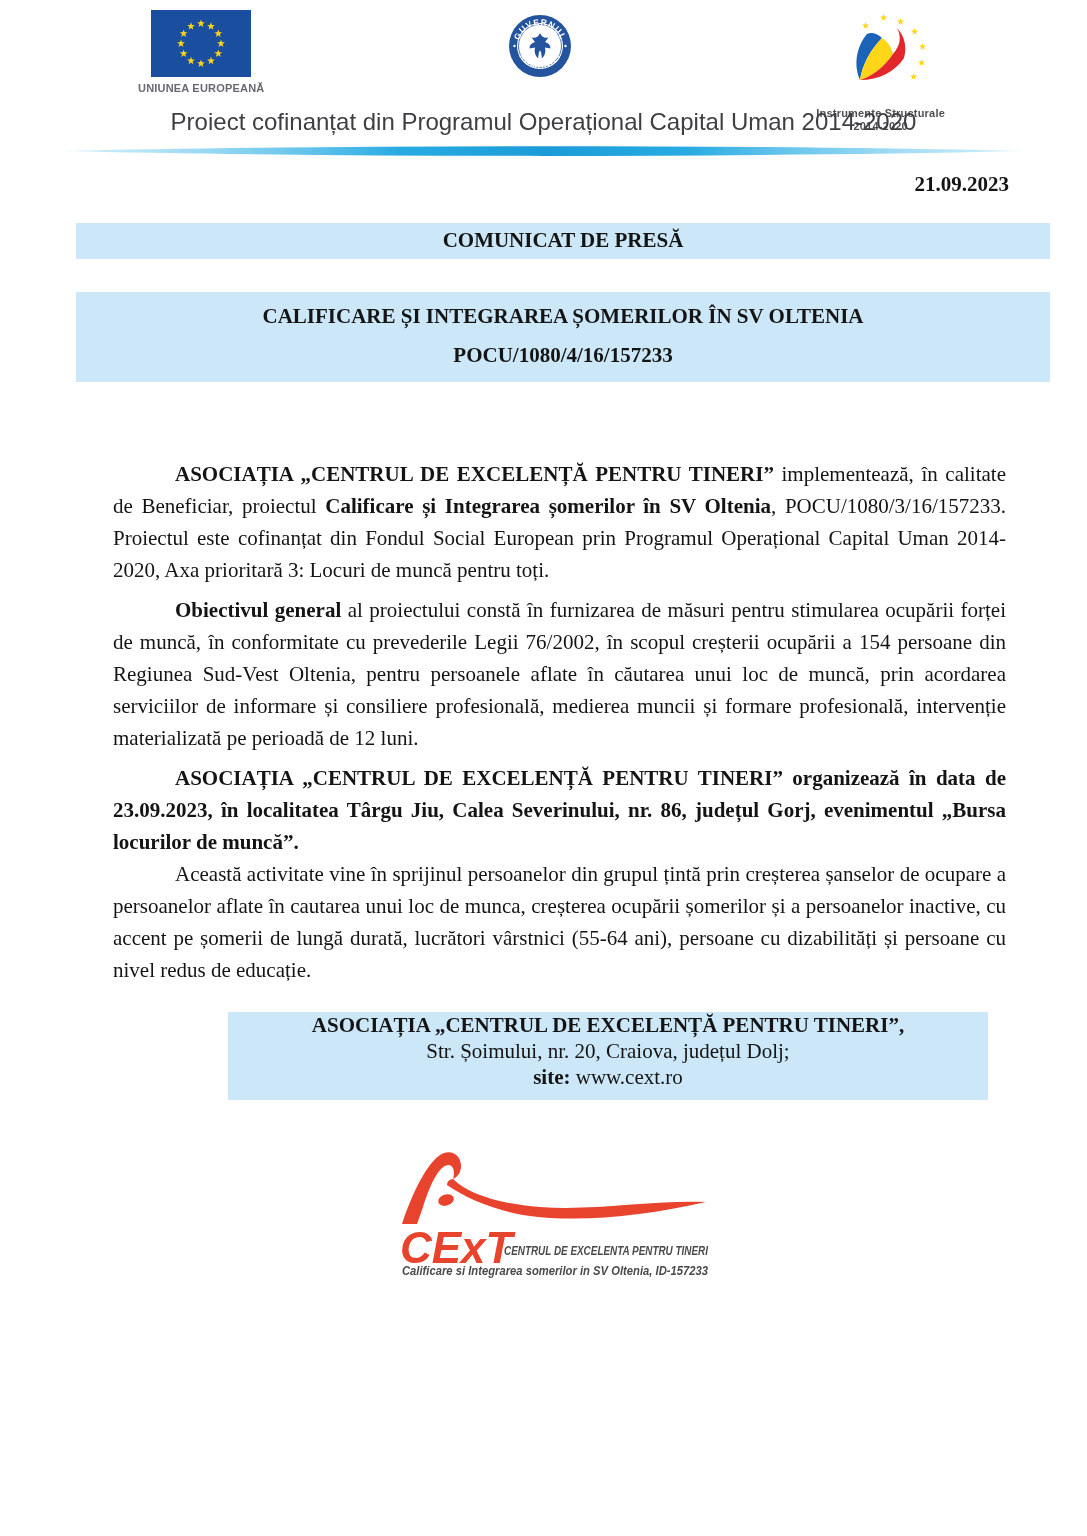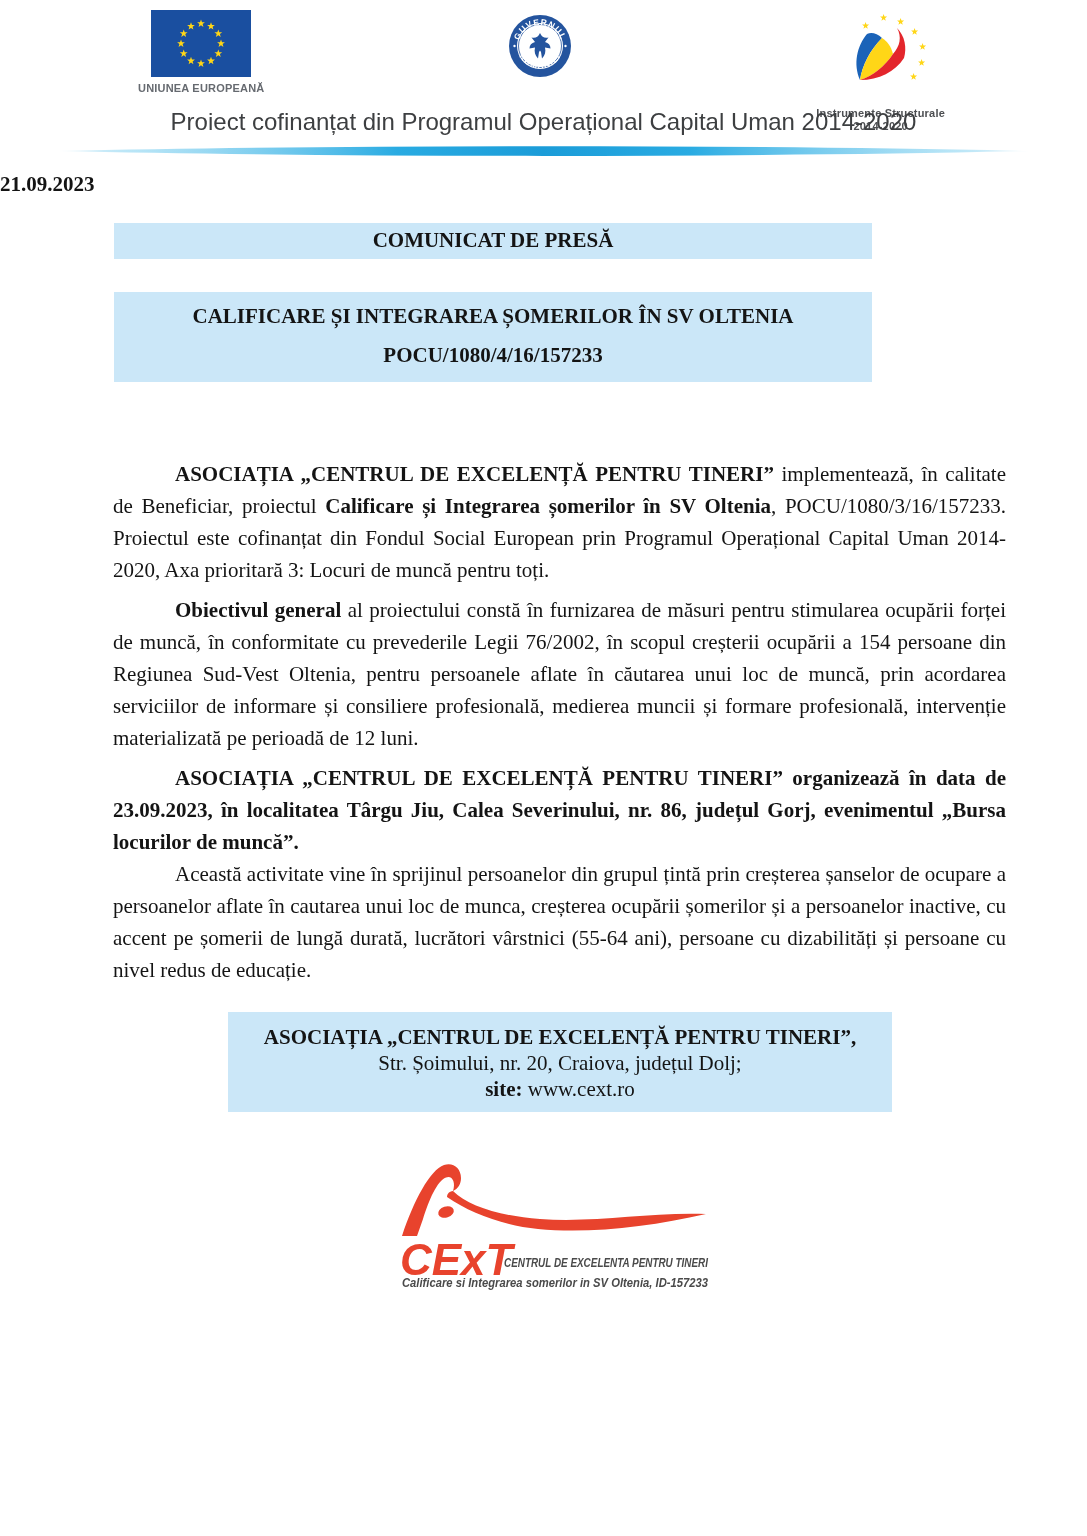--- a/index.html
+++ b/index.html
@@ -22,40 +22,40 @@
   .gov-wrap { margin-top:4px; }
 
   
   .cofinance {
     text-align:center; font-family:"Liberation Sans", sans-serif;
     font-size:24px; color:#3d3f41; margin-top:6px;
   }
   .divider { display:block; margin:8px auto 0 auto; }
 
   
-  .date-line { text-align:left; padding-right:78px; margin-top:14px;
+  .date-line { text-align:right; padding-right:78px; margin-top:14px;
                font-size:21px; font-weight:bold; }
 
   
-  .bar { background:#cbe7f8; margin-left:114px; width:758px; text-align:center;
+  .bar { background:#cbe7f8; margin-left:76px; width:974px; text-align:center;
          font-weight:bold; font-size:21px; }
   .bar-single { margin-top:26px; padding:5px 0 6px 0; }
   .bar-double { margin-top:33px; padding:12px 0 14px 0; }
   .bar-double .line1 { margin-bottom:14px; }
 
   
   .content { margin:0 81px 0 113px; text-align:justify; font-size:21px; line-height:32px; }
   .para { text-indent:62px; margin-top:8px; }
   .para.first { margin-top:76px; }
   .para.tight { margin-top:0; }
   .para.allbold { font-weight:bold; }
 
   
-  .contact-box { background:#cbe7f8; margin:26px 0 0 228px; width:664px;
-                 text-align:center; font-size:21px; line-height:26px; padding:12px 0 10px 0; }
+  .contact-box { background:#cbe7f8; margin:26px 0 0 228px; width:760px;
+                 text-align:center; font-size:21px; line-height:26px; padding:0 0 10px 0; }
 
   
   .footer-logo { margin:44px 0 0 400px; }
 </style>
 </head>
 <body>
 
 
 
 

